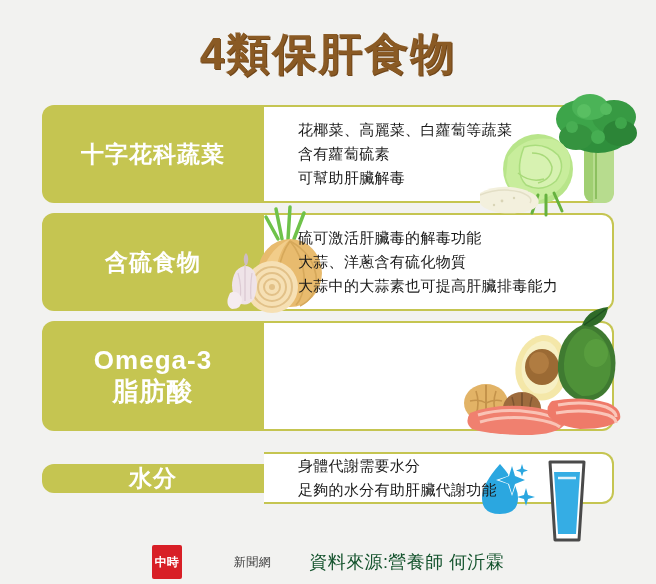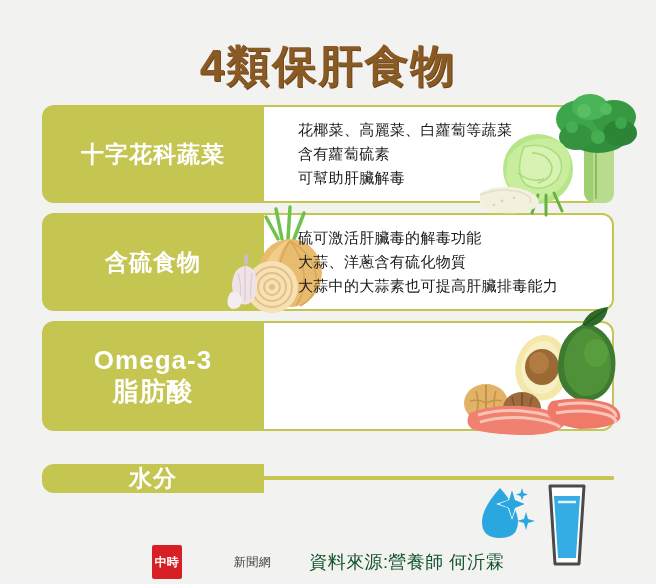--- a/index.html
+++ b/index.html
@@ -22,21 +22,20 @@
     left: 0;
     width: 656px;
     text-align: center;
     font-size: 44px;
     font-weight: bold;
     color: #8a5a24;
     letter-spacing: 2px;
     line-height: 52px;
     text-shadow: 1px 1px 0 #6f4519;
     white-space: nowrap;
-    margin-top: 12px;
   }
 
   
   .card {
     position: absolute;
     left: 42px;
     width: 572px;
     box-sizing: border-box;
     display: flex;
     align-items: stretch;
@@ -273,20 +272,22 @@
       </svg>
     </div>
   </div>
 </div>
 
 <div class="card" id="row3">
   <div class="card-left">
     <div class="card-left-label">水分</div>
   </div>
   <div class="card-right">
+    <div class="card-lines">身體代謝需要水分
+足夠的水分有助肝臟代謝功能</div>
     <div class="art art-water">
       <svg width="112" height="86" viewBox="0 0 112 86">
 
         <path d="M22 6 Q40 26 40 40 Q40 56 22 56 Q4 56 4 40 Q4 26 22 6 Z" fill="#2ba7e0"></path>
         <path d="M34 6 L38 18 L50 22 L38 26 L34 38 L30 26 L18 22 L30 18 Z" fill="#ffffff"></path>
         <path d="M34 8 L37 18 L47 22 L37 26 L34 36 L31 26 L21 22 L31 18 Z" fill="#2ba7e0"></path>
         <path d="M48 30 L50 37 L57 39 L50 41 L48 48 L46 41 L39 39 L46 37 Z" fill="#2ba7e0"></path>
         <path d="M44 6 L45.5 11 L50 12.5 L45.5 14 L44 18.5 L42.5 14 L38 12.5 L42.5 11 Z" fill="#2ba7e0"></path>
 
         <path d="M72 4 L106 4 L101 82 L77 82 Z" fill="#ffffff" stroke="#4a4a4a" stroke-width="3" stroke-linejoin="round"></path>

